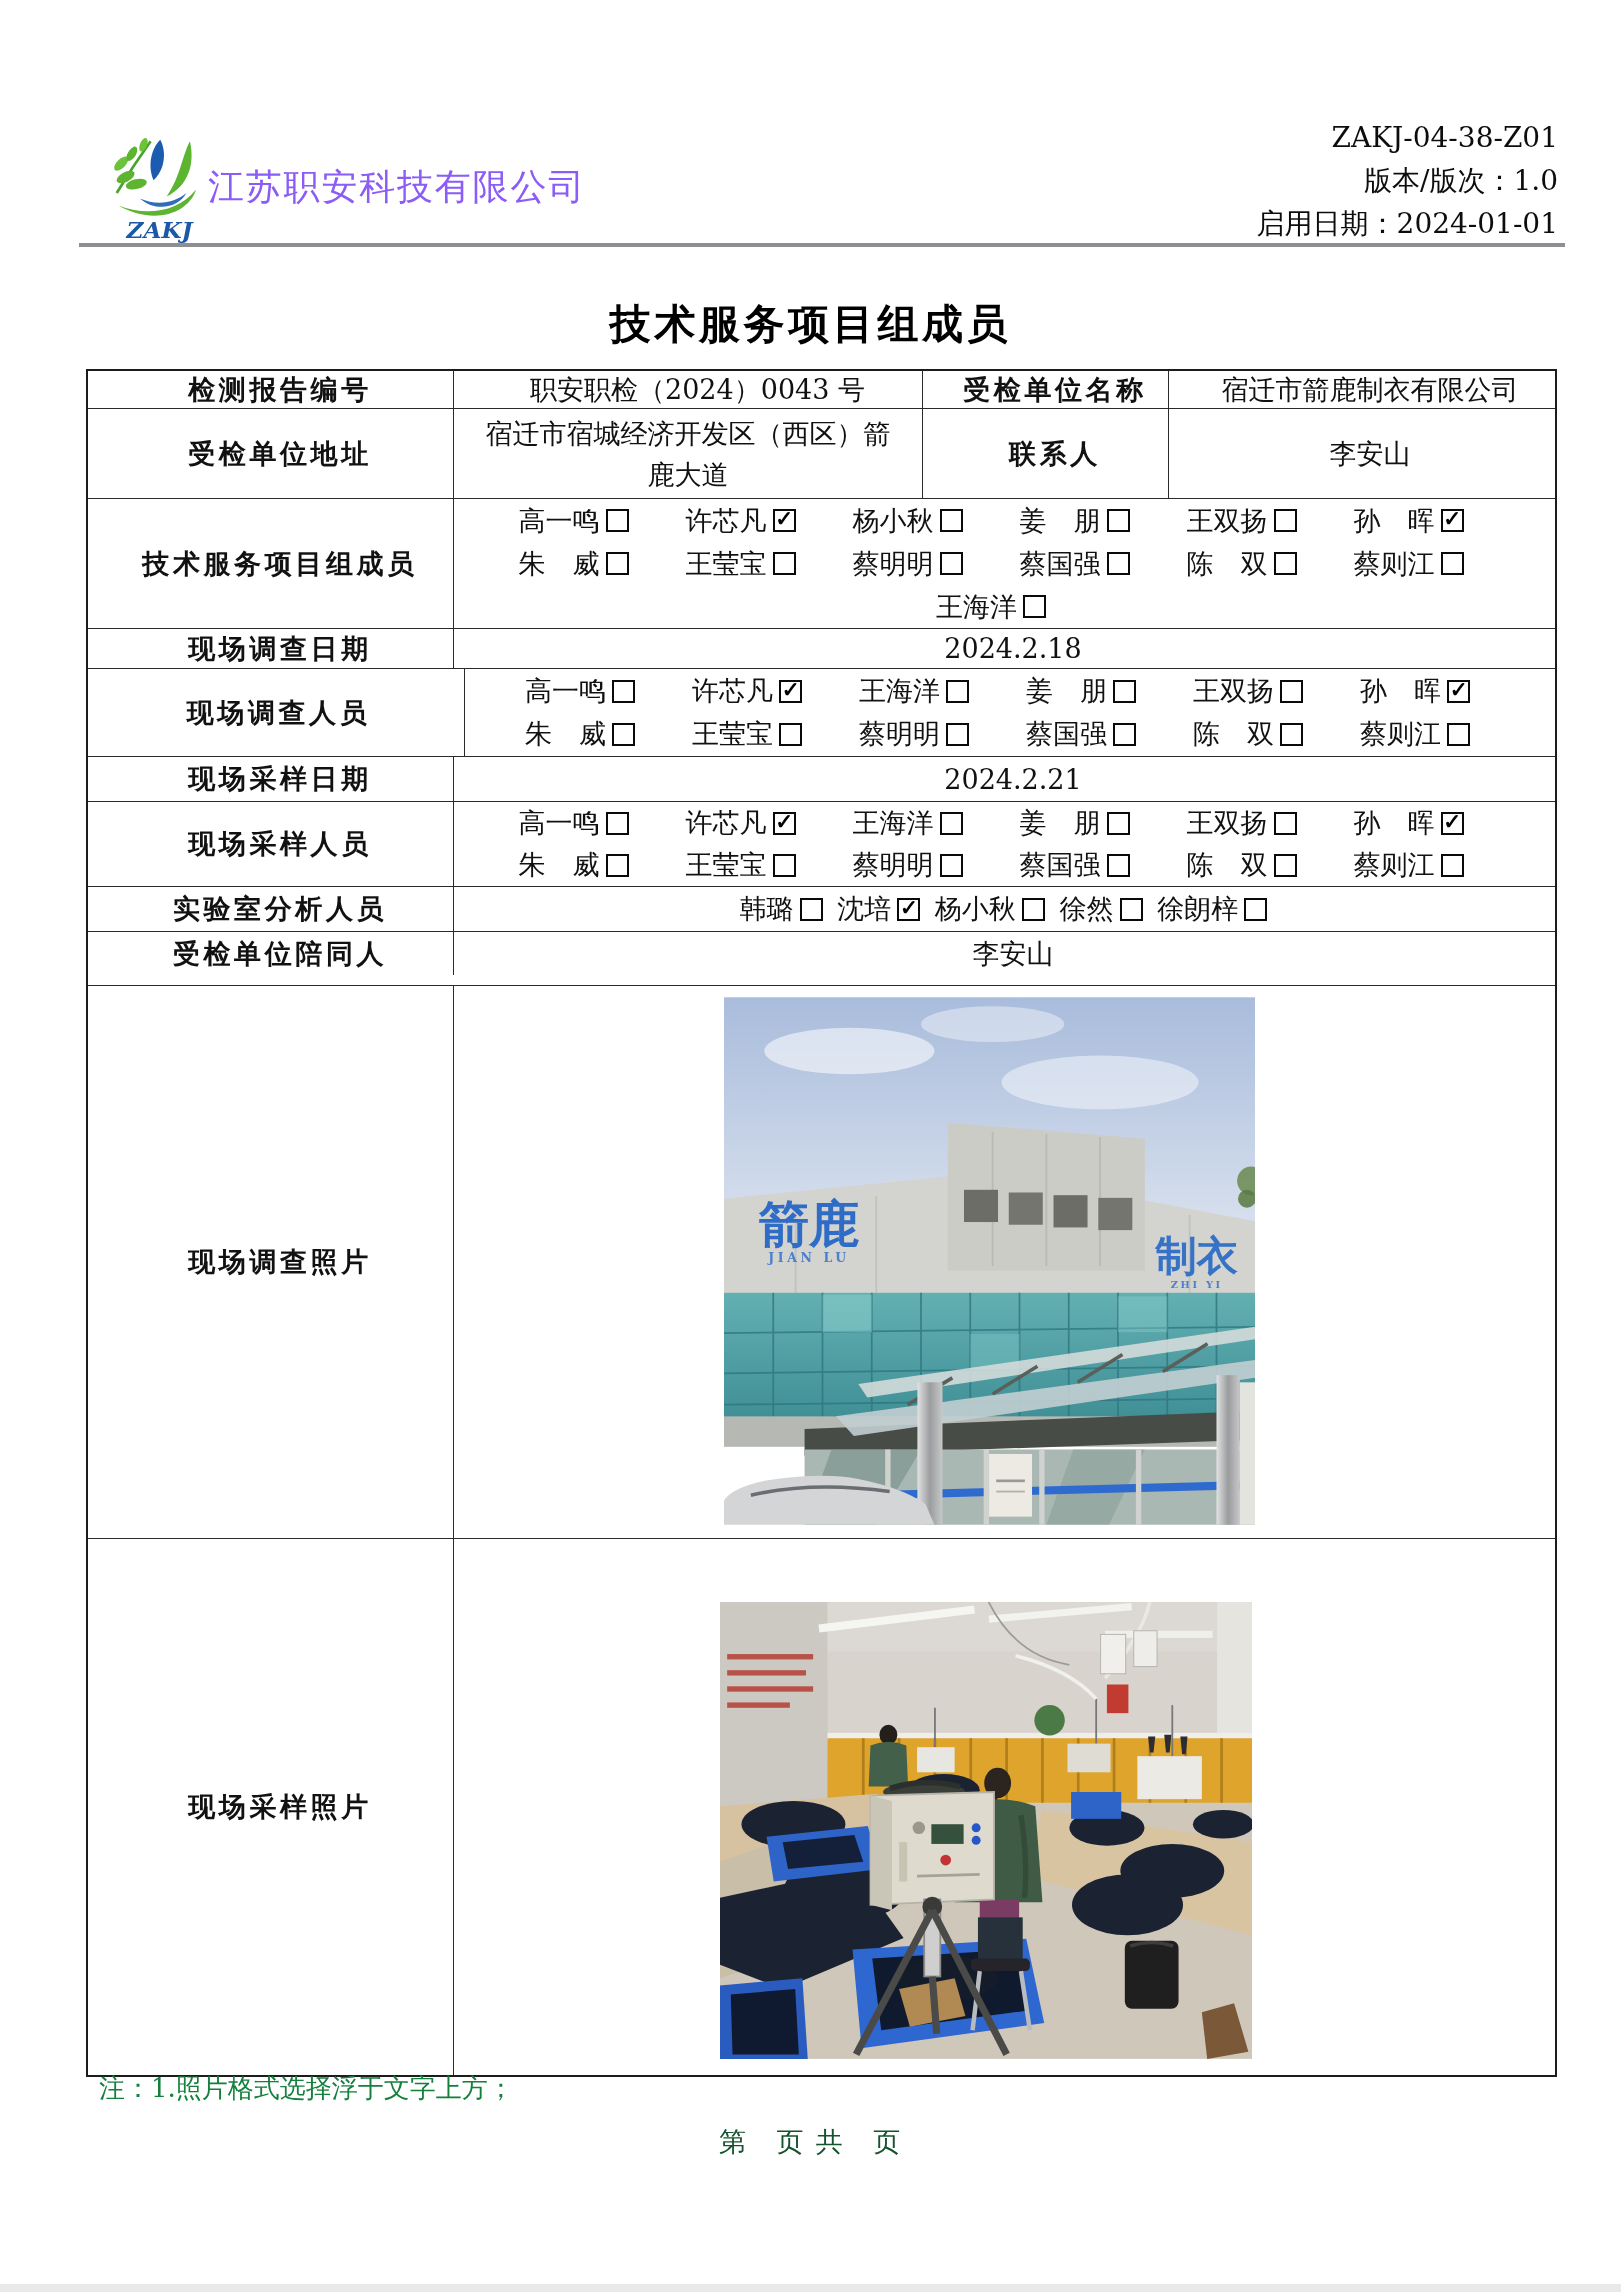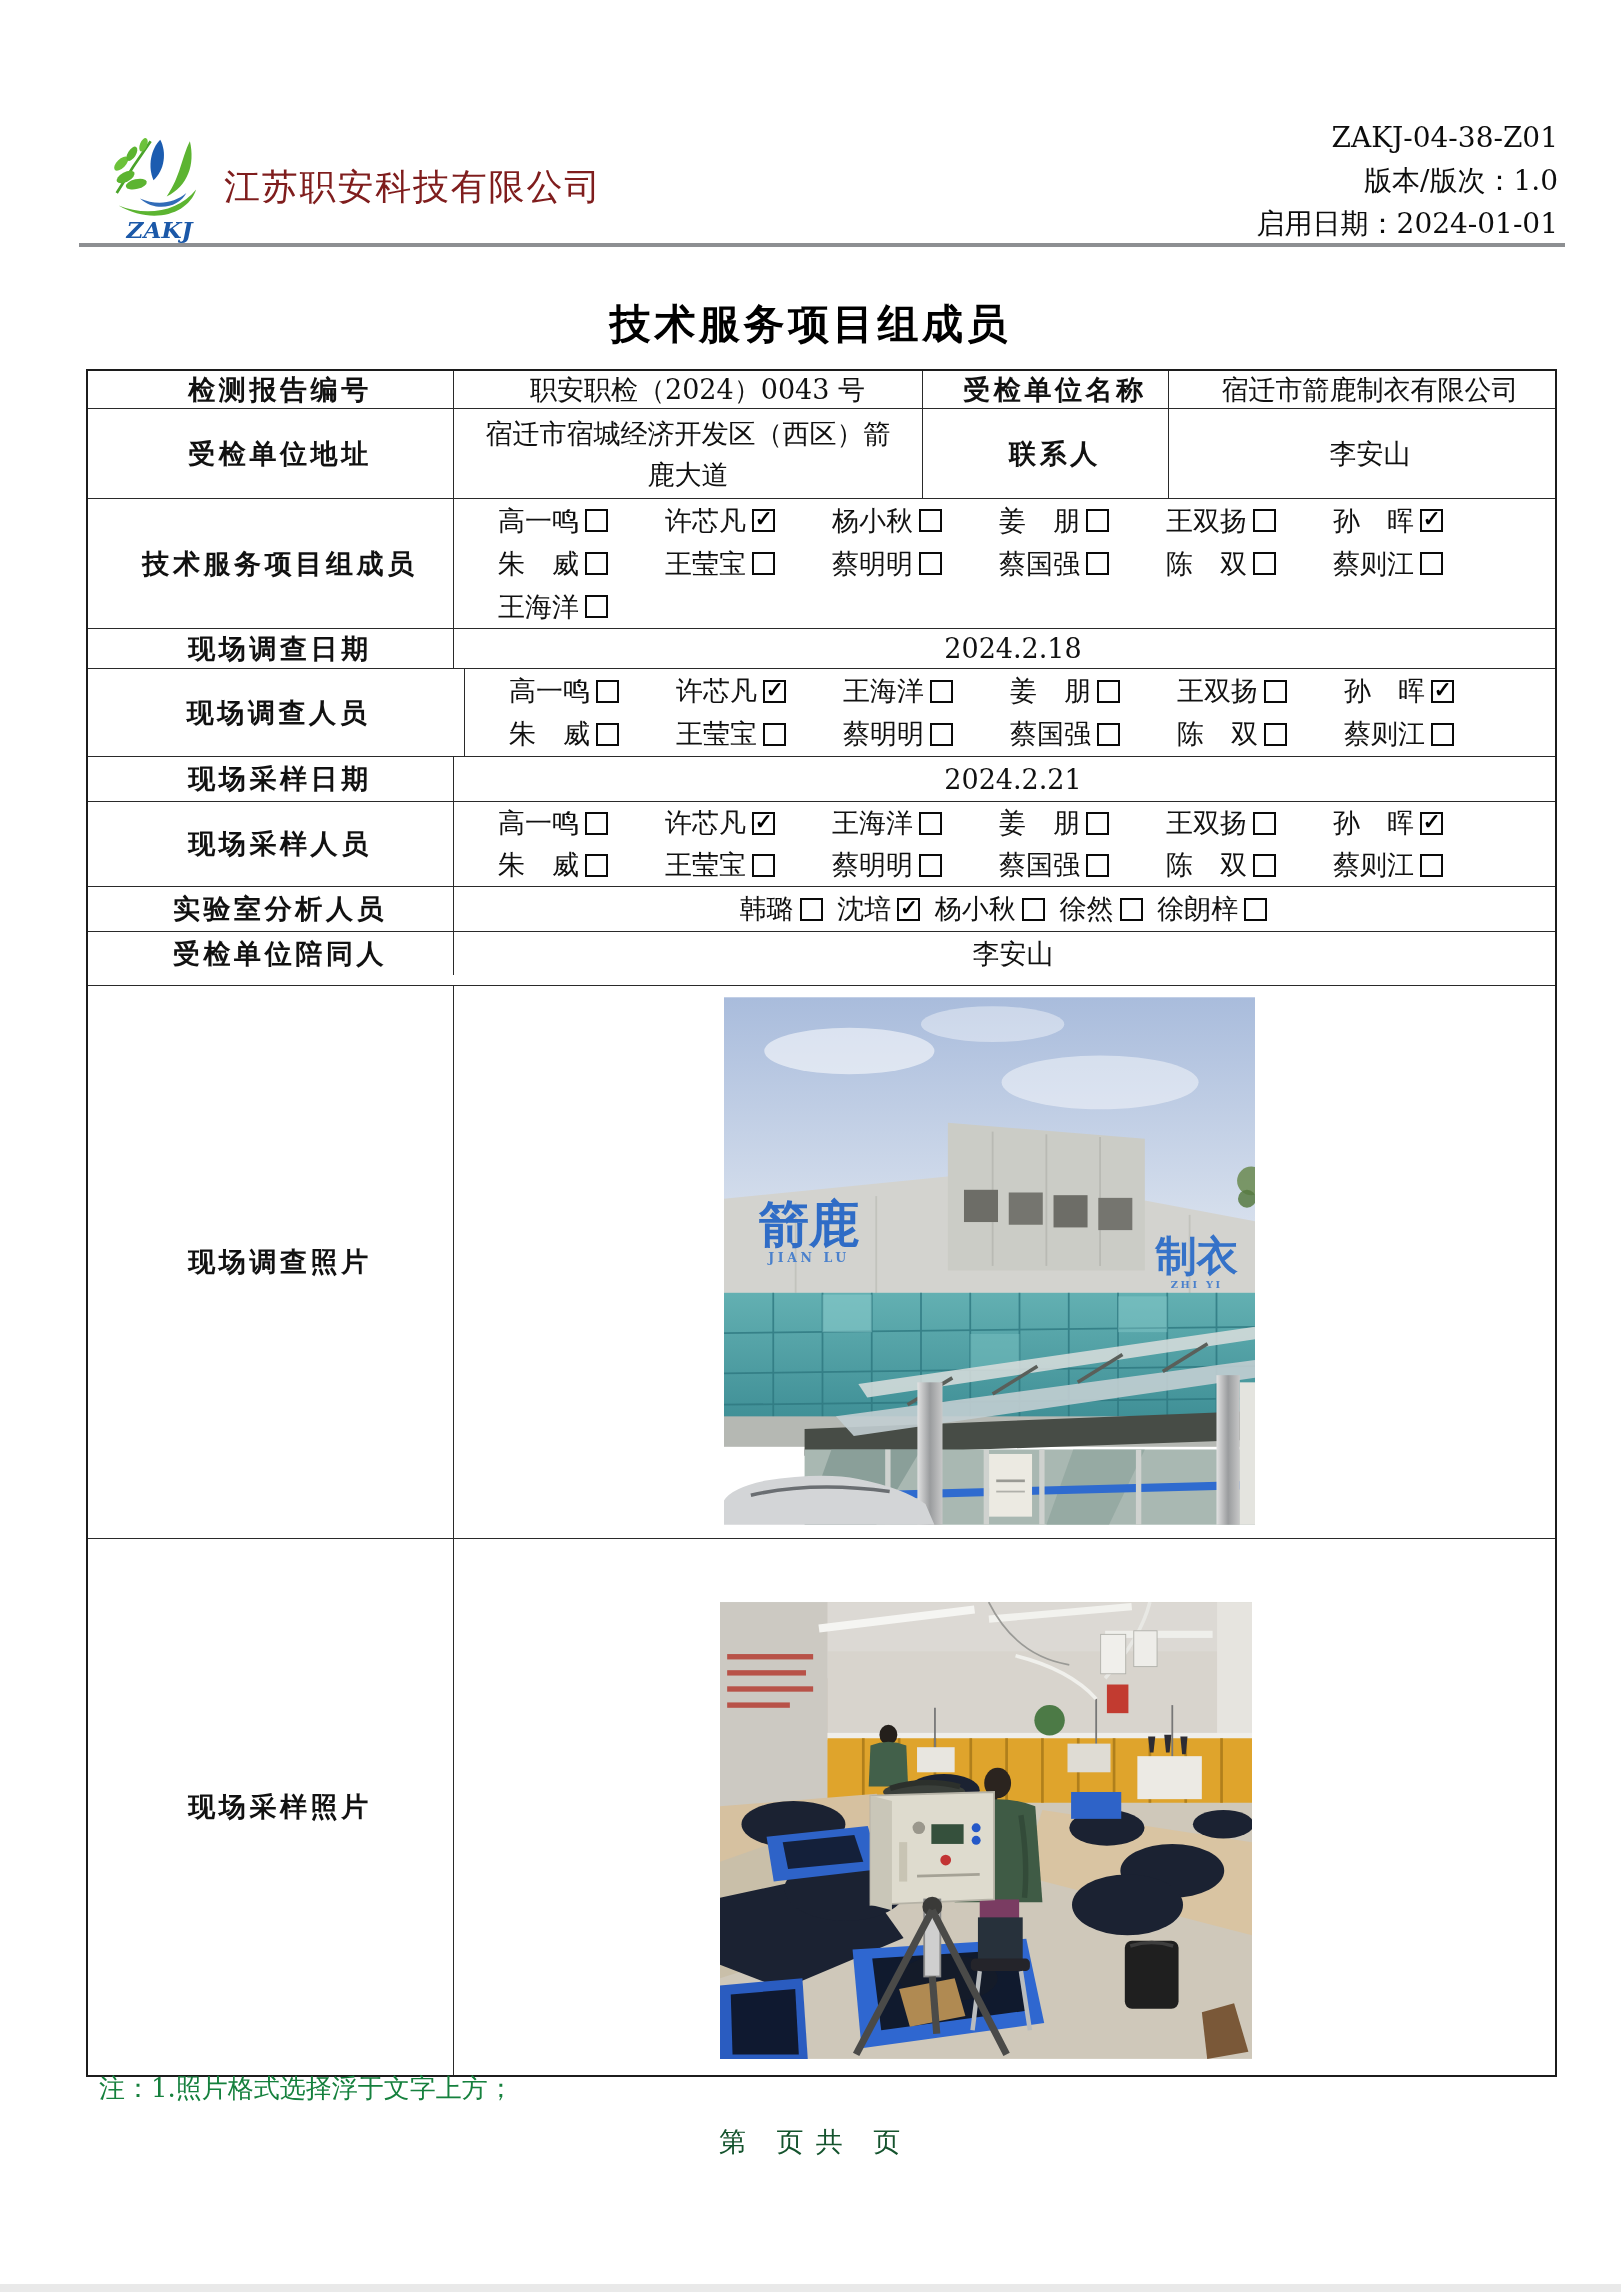--- a/index.html
+++ b/index.html
@@ -2,39 +2,39 @@
 <html style="font-size:14.3px"><head>
 <meta charset="utf-8">
 <style>
   html,body{margin:0;padding:0;background:#888;}
   .page{position:relative;width:1621px;height:2293px;background:#ffffff;overflow:hidden;
         font-family:"DejaVu Serif","Liberation Serif",serif;color:#111;}
   .page::after{content:"";position:absolute;left:0;right:0;bottom:0;height:9px;background:#e9e9e9;}
 
   
   .logo{position:absolute;left:104px;top:127px;}
-  .company{position:absolute;left:224px;top:163px;font-size:36px;letter-spacing:1.8px;color:#7f1d1d;font-family:Liberation Mono, monospace;}
+  .company{position:absolute;left:208px;top:163px;font-size:36px;letter-spacing:1.8px;color:#8b5cf6;font-family:Liberation Mono, monospace;}
   .docinfo{position:absolute;right:63px;top:116px;text-align:right;font-size:28px;line-height:43px;color:#0d0d0d;}
   .hr{position:absolute;left:79px;right:56px;top:243px;height:3.6px;background:#8d8f92;}
 
   .title{position:absolute;left:0;width:100%;top:297px;text-align:center;
          font-size:41px;font-weight:bold;letter-spacing:3.6px;color:#000;}
 
   
   .tbl{position:absolute;left:86px;top:369px;width:1471px;border:2.7px solid #1c1c1c;box-sizing:border-box;}
   .row{display:flex;border-top:1.8px solid #2a2a2a;box-sizing:border-box;}
   .row:first-child{border-top:none;}
   .c{box-sizing:border-box;border-left:1.8px solid #2a2a2a;display:flex;align-items:center;justify-content:center;
      font-size:27px;text-align:center;padding-left:19px;}
   .c:first-child{border-left:none;}
   .lab{font-weight:bold;letter-spacing:3.6px;}
   .w1{width:365px;} .w2{width:469px;} .w3{width:246px;} .w4{width:384px;} .wv{width:1100px;}
   .addr{line-height:41px;padding:0 21.5px;}
 
-  .names-cell{flex-direction:column;align-items:flex-start;justify-content:center;padding-left:44px;}
+  .names-cell{flex-direction:column;align-items:center;justify-content:center;padding-left:32px;}
   .nline{display:flex;height:43px;align-items:center;}
   .nslot{width:167px;display:flex;align-items:center;font-size:27px;white-space:pre;}
   .cbx{display:inline-block;width:19px;height:19px;border:2.7px solid #0a0a0a;margin-left:6.3px;
        line-height:16px;text-align:center;font-size:21.5px;font-weight:bold;color:#000;flex:0 0 auto;}
   .centered-names{align-items:center;padding-left:0;}
   .centered-names .nslot{width:auto;margin:0 7.2px;}
 
   .photo-cell{position:relative;justify-content:flex-start;align-items:flex-start;}
   .photo1{position:absolute;left:270px;top:10.7px;}
   .photo2{position:absolute;left:266px;top:63px;}

